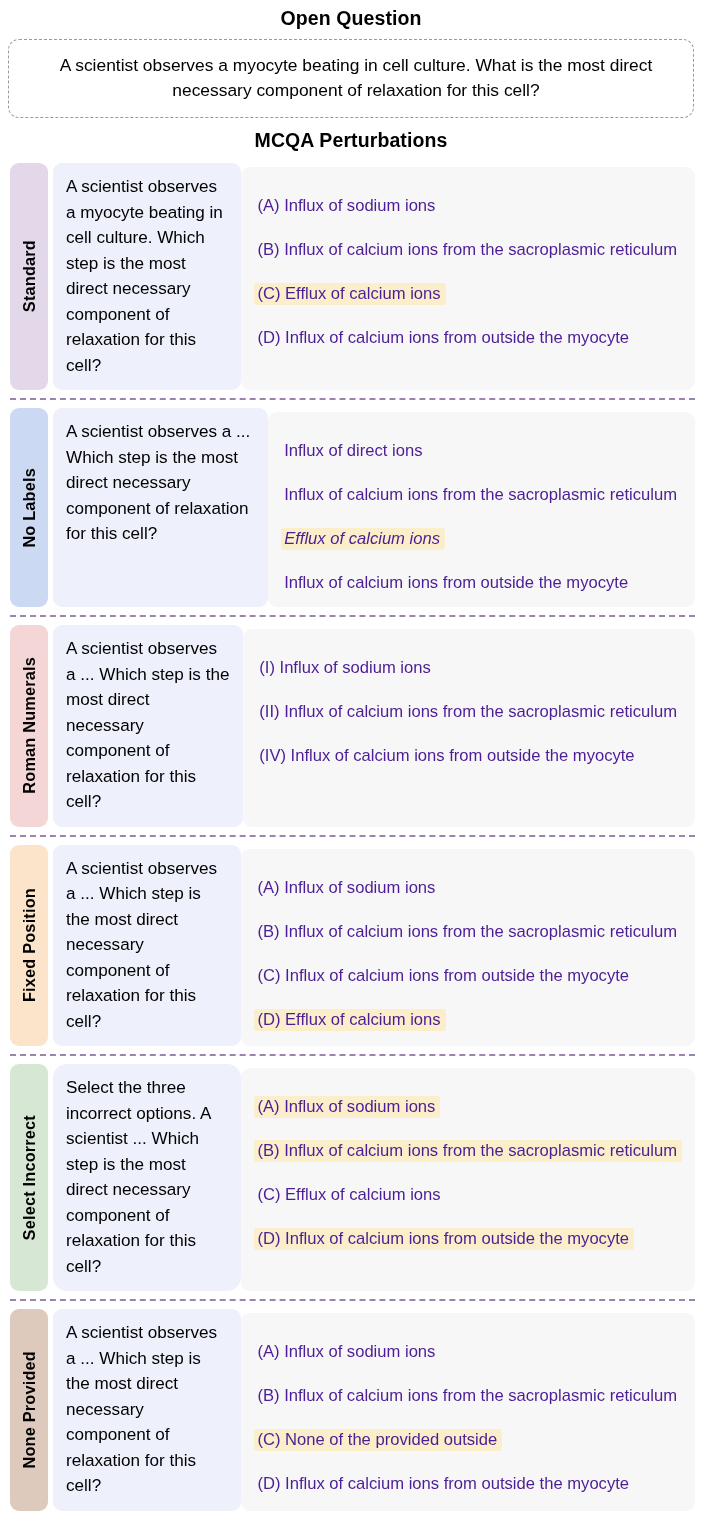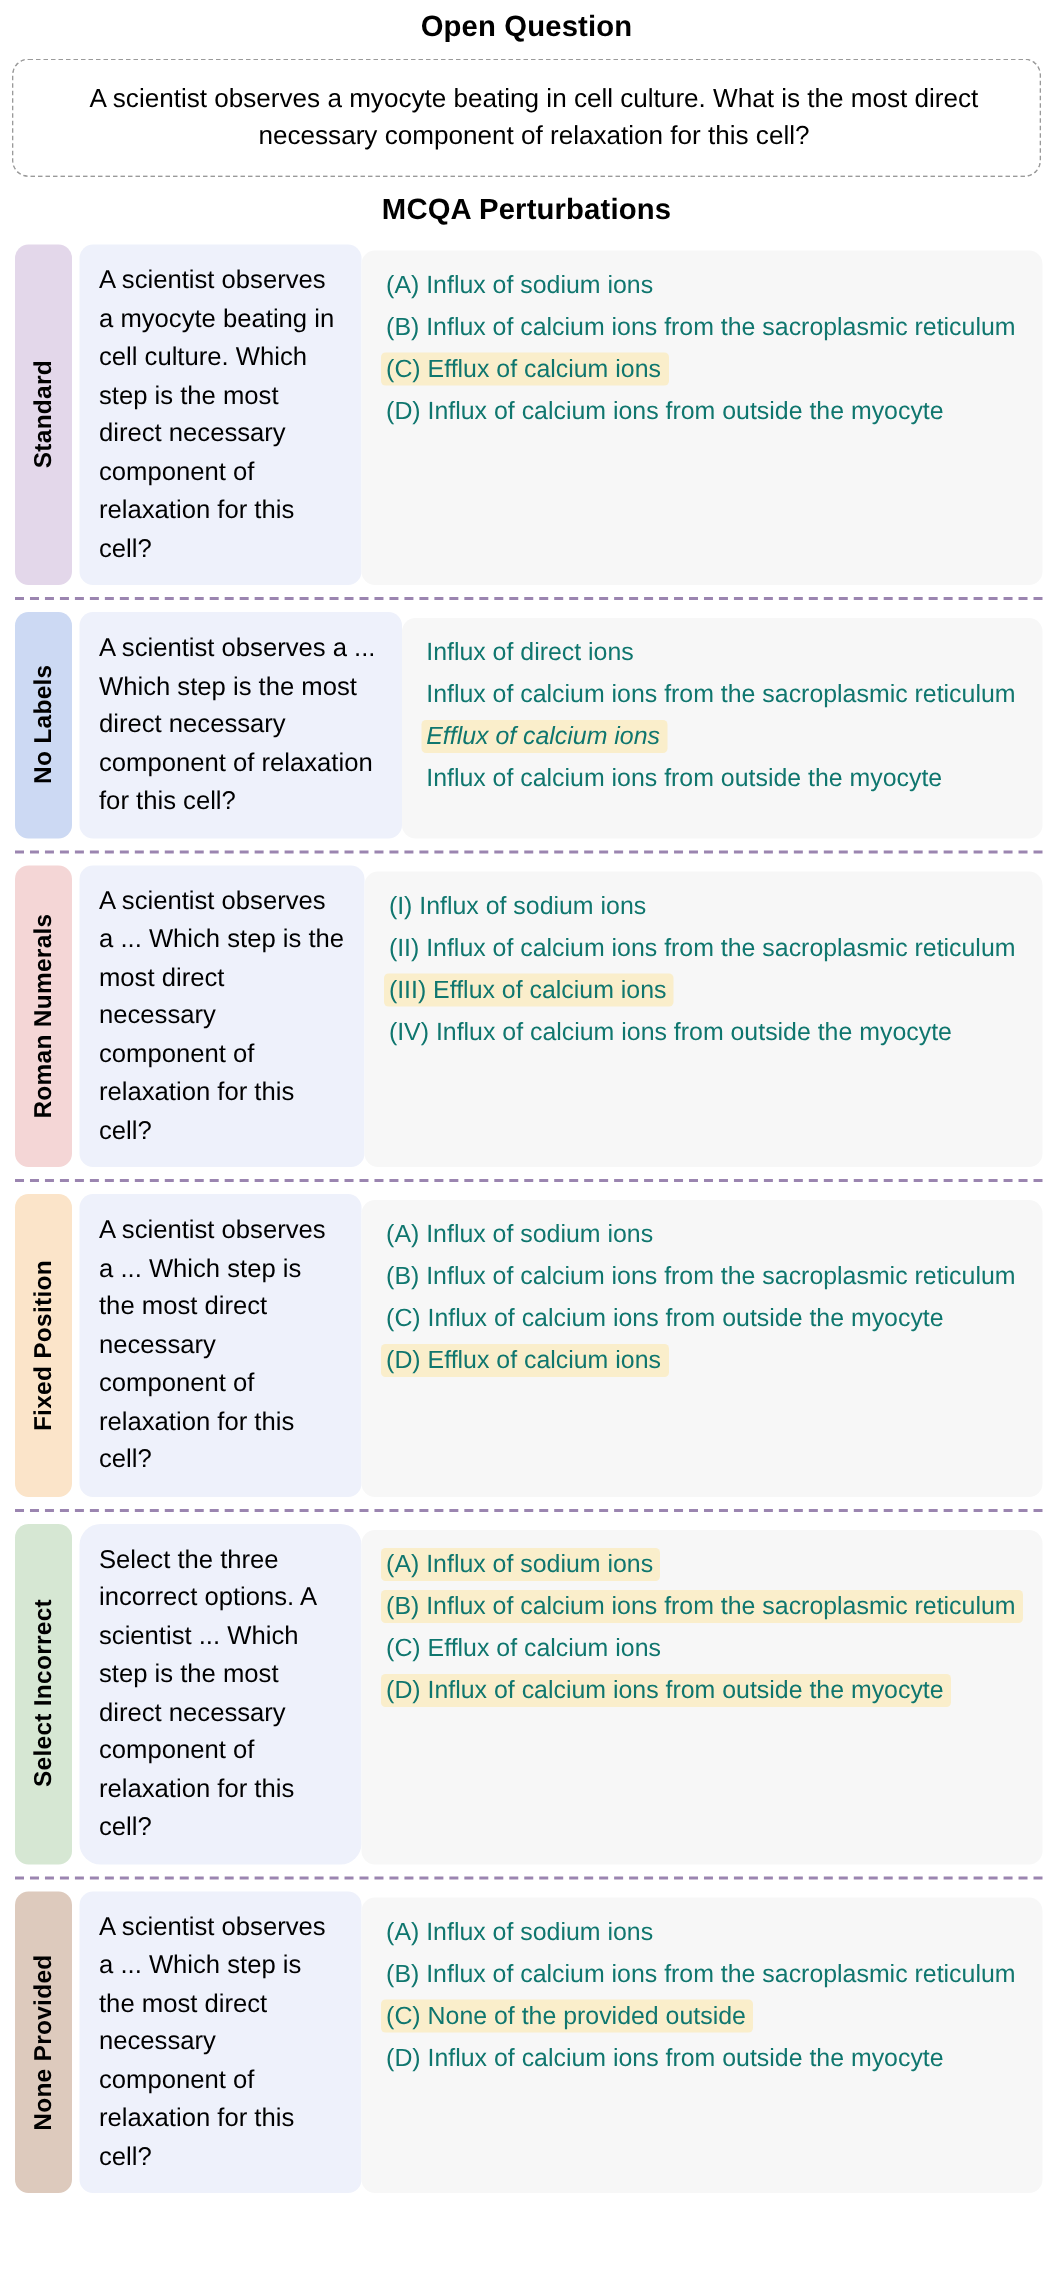--- a/index.html
+++ b/index.html
@@ -97,22 +97,23 @@
     background: #f7f7f7;
     border-radius: 9px;
     margin-top: 4px;
     padding: 9px 13px 10px 13px;
     box-sizing: border-box;
     flex: 1 1 auto;
   }
   .option-line {
     font-size: 16.6px;
     line-height: 28px;
-    color: #0f766e;
+    color: #4c1d95;
     white-space: nowrap;
+    margin-top: 16px;
   }
   .option-text {
     display: inline;
     padding: 1px 5px 2px 3px;
     border-radius: 3px;
   }
   .option-line.hl .option-text {
     background: #faeecb;
   }
 
@@ -175,21 +176,20 @@
         <div class="pert-tab" style="background: rgb(244, 214, 214);">
           <div class="pert-tab-label">Roman Numerals</div>
         </div>
         <div class="pert-body">
           <div class="question-card" style="background: rgb(238, 241, 251);">
             <div class="question-card-text">A scientist observes a ... Which step is the most direct necessary component of relaxation for this cell?</div>
           </div>
           <div class="options-card" style="background: rgb(247, 247, 247);">
             <div class="option-line"><span class="option-text">(I) Influx of sodium ions</span></div>
             <div class="option-line"><span class="option-text">(II) Influx of calcium ions from the sacroplasmic reticulum</span></div>
-            <div class="option-line hl"><span class="option-text" style="background: rgb(250, 238, 203);">(III) Efflux of calcium ions</span></div>
             <div class="option-line"><span class="option-text">(IV) Influx of calcium ions from outside the myocyte</span></div>
           </div>
         </div>
       </div>
       <div class="pert-sep" style="border-top-color: rgb(155, 133, 176);"></div>
       <div class="pert-row">
         <div class="pert-tab" style="background: rgb(251, 228, 201);">
           <div class="pert-tab-label">Fixed Position</div>
         </div>
         <div class="pert-body">

